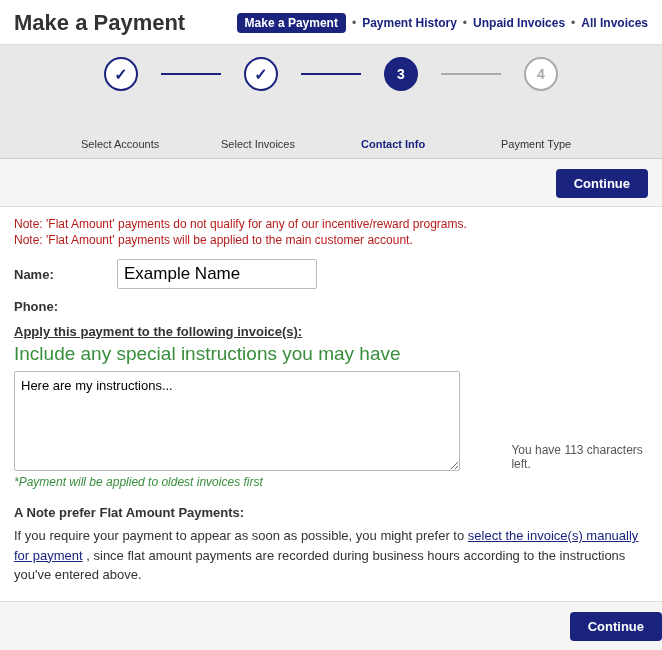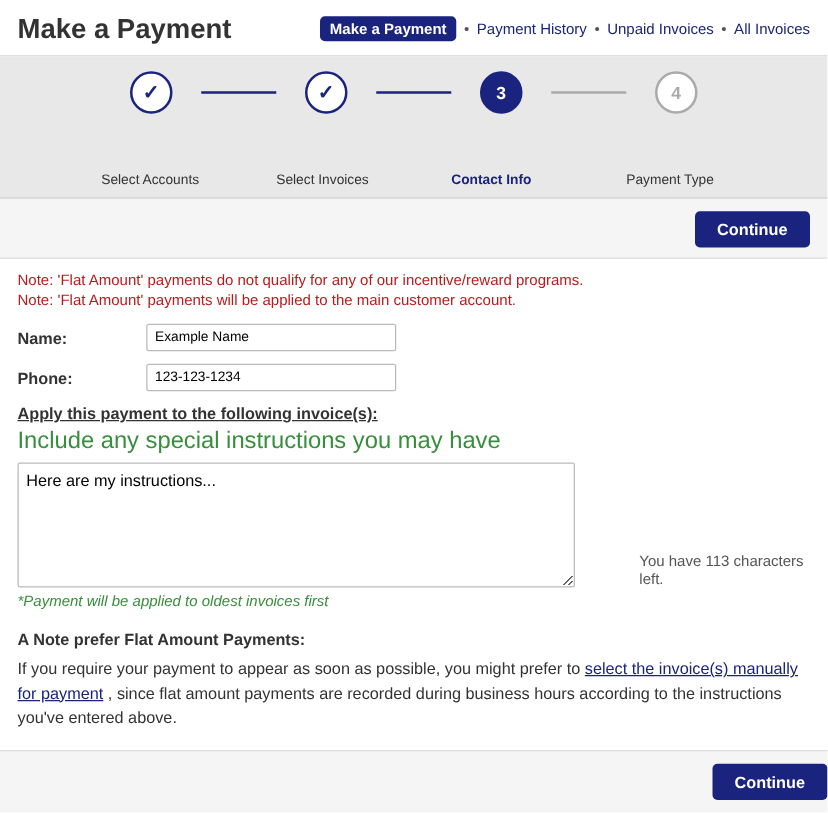--- a/index.html
+++ b/index.html
@@ -38,20 +38,21 @@
       font-weight: bold;
       font-size: 12px;
     }
     .nav-dot {
       color: #555;
     }
     .nav-link {
       color: #1a237e;
       text-decoration: none;
       font-size: 12px;
+      font-weight: bold;
     }
 
     
     .stepper-container {
       background: #e8e8e8;
       padding: 12px 0 8px 0;
       display: flex;
       justify-content: center;
       align-items: flex-start;
       border-bottom: 1px solid #ccc;
@@ -165,21 +166,21 @@
       margin-bottom: 10px;
     }
     .field-label {
       font-weight: bold;
       width: 60px;
       font-size: 13px;
     }
     .field-input {
       border: 1px solid #bbb;
       padding: 4px 6px;
-      font-size: 11px;
+      font-size: 17px;
       width: 200px;
       border-radius: 2px;
     }
 
     
     .invoice-label {
       font-weight: bold;
       margin-bottom: 4px;
       font-size: 13px;
       text-decoration: underline;
@@ -310,21 +311,20 @@
     <div class="note-red">Note: 'Flat Amount' payments will be applied to the main customer account.</div>
   </div>
 
   <div class="field-row">
     <span class="field-label">Name:</span>
     <input class="field-input" type="text" value="Example Name" style="">
   </div>
 
   <div class="field-row">
     <span class="field-label">Phone:</span>
-    <input class="field-input" type="text" value="123-123-1234" style="">
   </div>
 
   <div class="section-block">
     <div class="invoice-label">Apply this payment to the following invoice(s):</div>
     <div class="instructions-label">Include any special instructions you may have</div>
     <div class="textarea-row">
       <textarea class="instructions-textarea" style="">Here are my instructions...</textarea>
       <span class="char-count">You have 113 characters left.</span>
     </div>
     <div class="oldest-note">*Payment will be applied to oldest invoices first</div>

